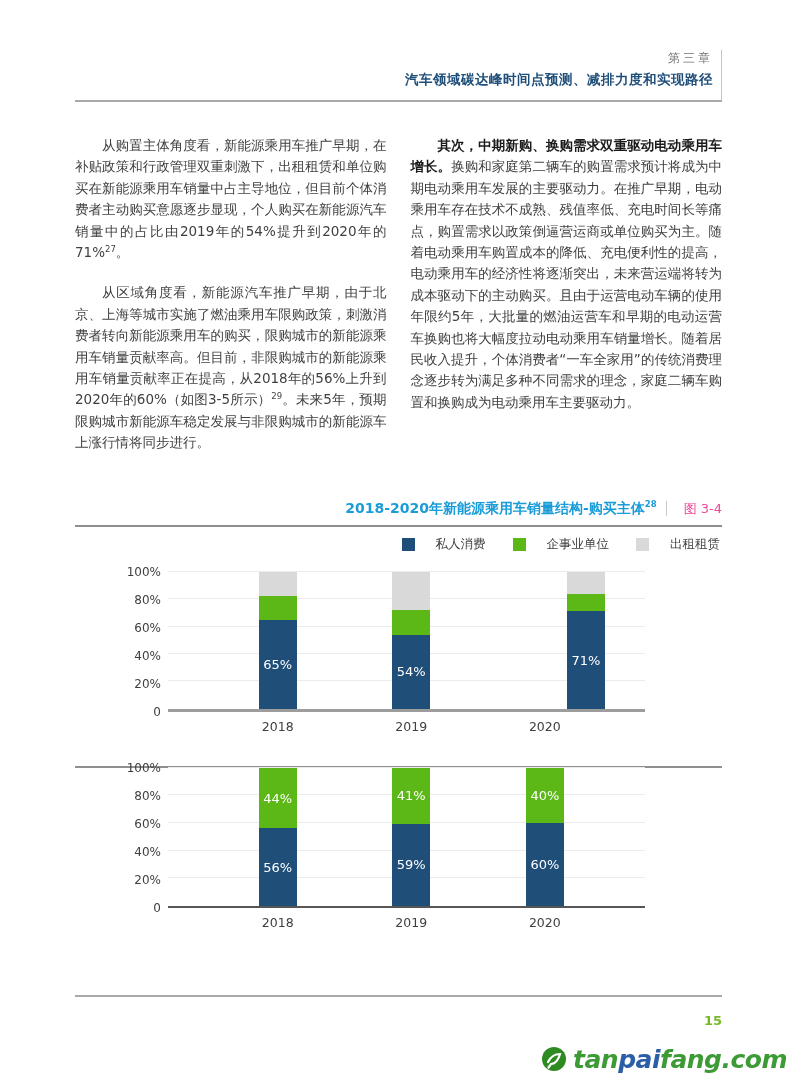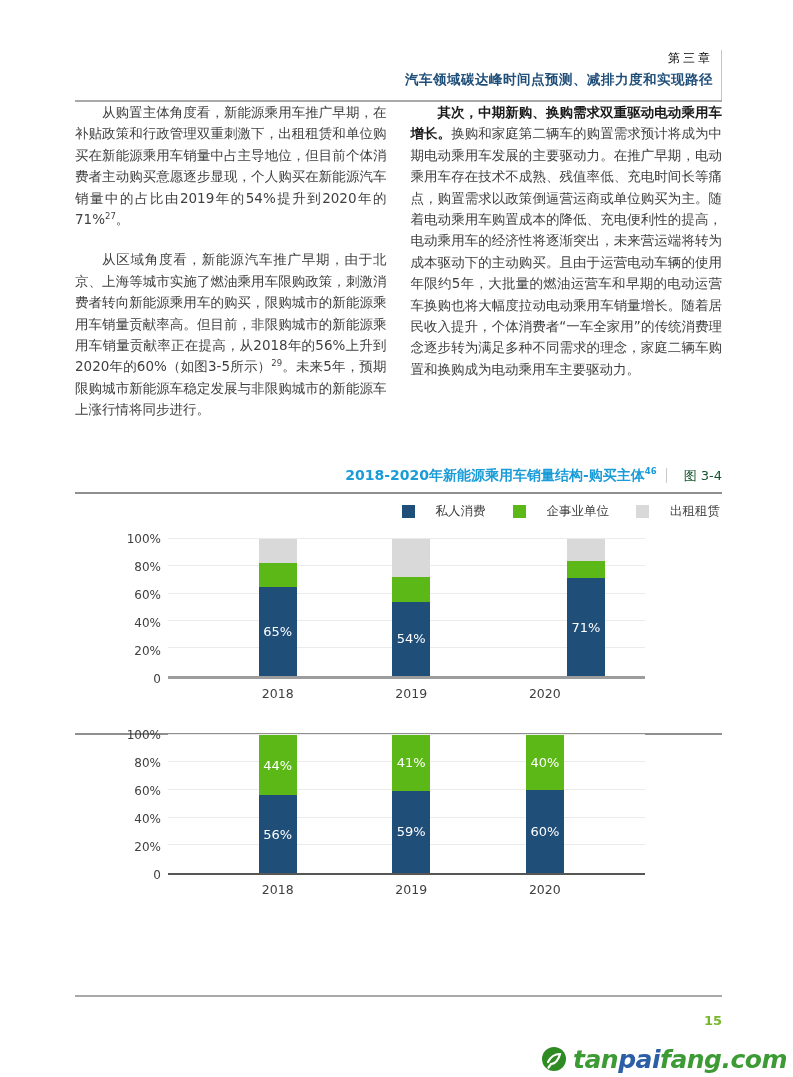--- a/index.html
+++ b/index.html
@@ -2,39 +2,39 @@
 <html><head>
 <meta charset="utf-8">
 <style>
   html,body{margin:0;padding:0;background:#fff;}
   .page{position:relative;width:793px;height:1077px;background:#ffffff;box-sizing:border-box;
         padding:0 71px 0 75px;font-family:"DejaVu Sans",sans-serif;overflow:hidden;}
 
   
   .page-header{padding-top:50px;border-bottom:2px solid #a9a9a9;}
   .header-text{margin-left:auto;width:max-content;text-align:right;padding:0 8px 11px 16px;border-right:1px solid #c4c4c4;}
-  .chapter{font-size:12px;color:#000000;letter-spacing:3px;}
+  .chapter{font-size:12px;color:#737373;letter-spacing:3px;}
   .chapter-title{font-size:13.5px;font-weight:bold;color:#1F4E79;margin-top:4px;letter-spacing:0.5px;}
 
   
-  .columns{display:flex;gap:24px;}
+  .columns{display:flex;gap:24px;margin-top:33px;}
   .col{flex:1;font-size:13.5px;line-height:21.4px;color:#3f3f3f;text-align:justify;}
   .para{margin:0 0 19px;text-indent:2em;}
   .para:last-child{margin-bottom:0;}
   .para strong{color:#1a1a1a;}
   sup{font-size:8.5px;vertical-align:super;line-height:0;}
 
   
   .chart-block{margin-top:46px;}
   .chart-block.second{margin-top:29px;}
   .chart-title-row{display:flex;justify-content:flex-end;align-items:center;gap:9px;height:18px;}
   .chart-title{color:#1A9CD8;font-weight:bold;font-size:14px;}
   .chart-title sup{color:#1A9CD8;}
   .fig-divider{width:1px;height:15px;background:#c9c9c9;}
-  .fig-label{color:#14532d;font-size:13px;padding-left:8px;}
+  .fig-label{color:#ec4899;font-size:13px;padding-left:8px;}
   .title-rule{height:2px;background:#8f8f8f;margin-top:7px;}
 
   .legend{display:flex;justify-content:flex-end;gap:27px;margin:9px 2px 19px 0;align-items:center;}
   .legend-item{display:flex;align-items:center;gap:21px;font-size:12.5px;color:#404040;}
   .swatch{width:13px;height:13px;display:inline-block;}
 
   .plot{position:relative;height:140px;}
   .yaxis{position:absolute;left:0;top:0;bottom:0;width:86px;font-size:12px;color:#404040;}
   .ylab{position:absolute;right:0;transform:translateY(50%);line-height:1;}
   .plot-area{position:absolute;left:93px;top:0;bottom:0;width:477px;border-bottom:3px solid #9d9d9d;}
@@ -73,21 +73,21 @@
       <p class="para"><span>从购置主体角度看，新能源乘用车推广早期，在补贴政策和行政管理双重刺激下，出租租赁和单位购买在新能源乘用车销量中占主导地位，但目前个体消费者主动购买意愿逐步显现，个人购买在新能源汽车销量中的占比由2019年的54%提升到2020年的71%</span><sup>27</sup><span>。</span></p>
       <p class="para"><span>从区域角度看，新能源汽车推广早期，由于北京、上海等城市实施了燃油乘用车限购政策，刺激消费者转向新能源乘用车的购买，限购城市的新能源乘用车销量贡献率高。但目前，非限购城市的新能源乘用车销量贡献率正在提高，从2018年的56%上升到2020年的60%（如图3-5所示）</span><sup>29</sup><span>。未来5年，预期限购城市新能源车稳定发展与非限购城市的新能源车上涨行情将同步进行。</span></p>
     </div>
     <div class="col">
       <p class="para"><strong>其次，中期新购、换购需求双重驱动电动乘用车增长。</strong><span>换购和家庭第二辆车的购置需求预计将成为中期电动乘用车发展的主要驱动力。在推广早期，电动乘用车存在技术不成熟、残值率低、充电时间长等痛点，购置需求以政策倒逼营运商或单位购买为主。随着电动乘用车购置成本的降低、充电便利性的提高，电动乘用车的经济性将逐渐突出，未来营运端将转为成本驱动下的主动购买。且由于运营电动车辆的使用年限约5年，大批量的燃油运营车和早期的电动运营车换购也将大幅度拉动电动乘用车销量增长。随着居民收入提升，个体消费者“一车全家用”的传统消费理念逐步转为满足多种不同需求的理念，家庭二辆车购置和换购成为电动乘用车主要驱动力。</span></p>
     </div>
   </div>
 
   <section class="chart-block">
     <div class="chart-title-row">
-      <span class="chart-title"><span>2018-2020年新能源乘用车销量结构-购买主体</span><sup>46</sup></span>
+      <span class="chart-title"><span>2018-2020年新能源乘用车销量结构-购买主体</span><sup>28</sup></span>
       <span class="fig-divider"></span>
       <span class="fig-label">图 3-4</span>
     </div>
     <div class="title-rule"></div>
     <div class="chart chart-b1">
       <div class="legend">
           <span class="legend-item">
             <span class="swatch" style="background: rgb(31, 78, 121);"></span>
             <span class="legend-label">私人消费</span>
           </span>

